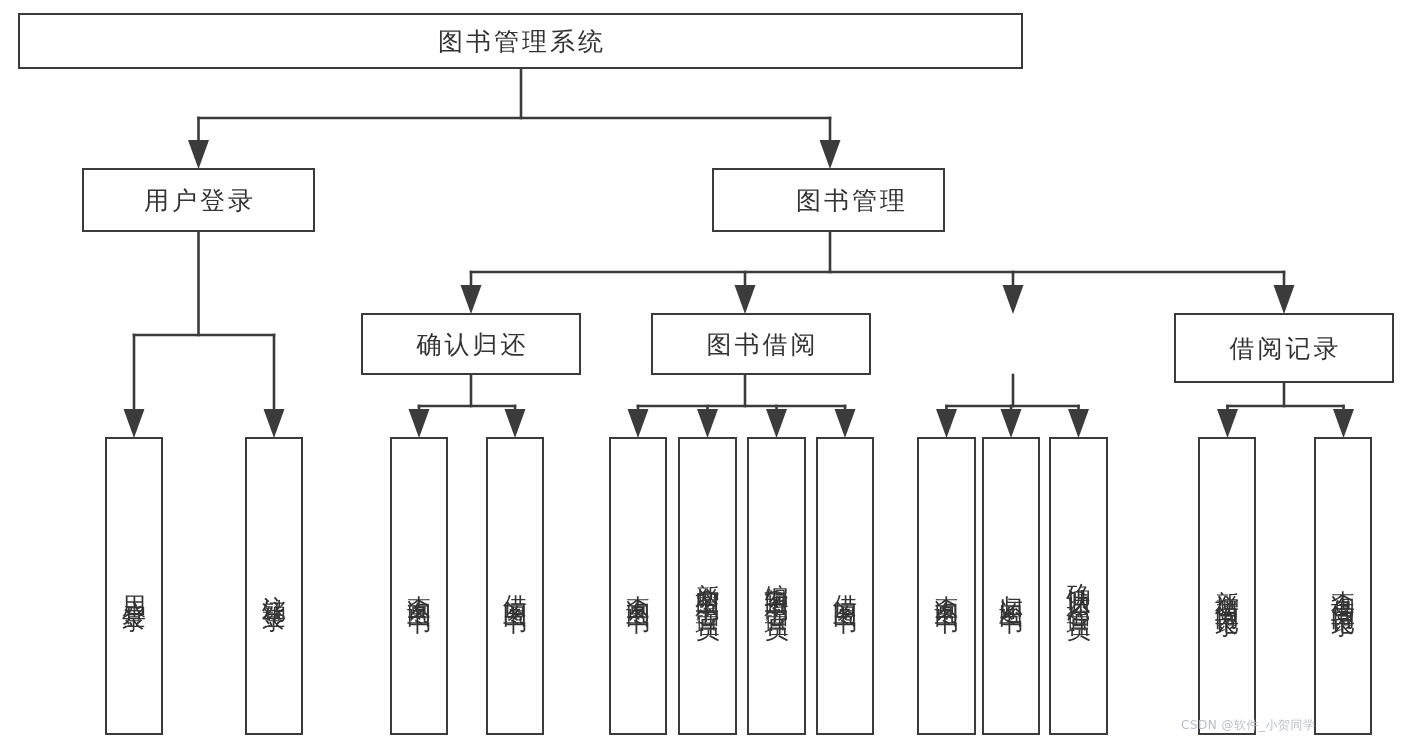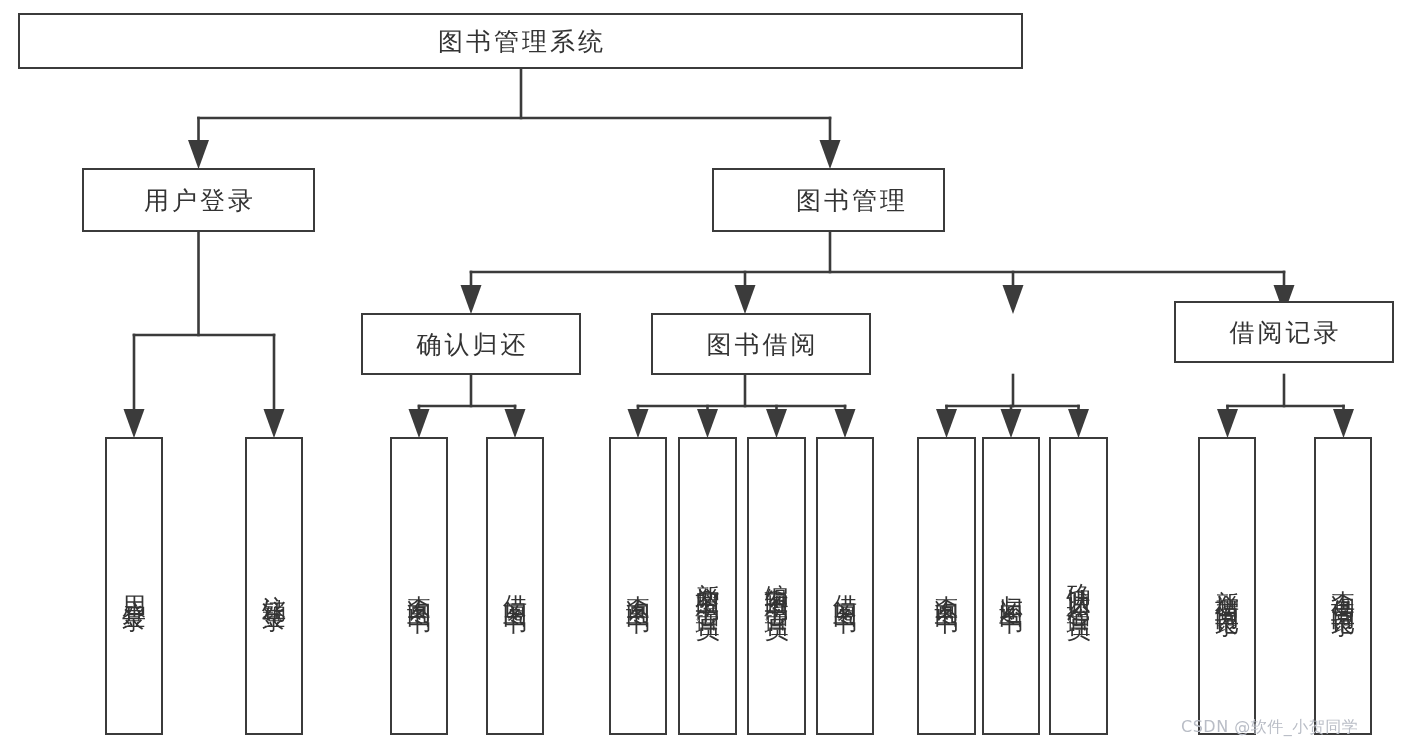--- a/index.html
+++ b/index.html
@@ -32,21 +32,21 @@
   .node-v .vtext{
     writing-mode:vertical-rl;
     line-height:1;
     font-size:24px;
     letter-spacing:5px;
     white-space:nowrap;
   }
   .watermark{
     position:absolute;
     left:1181px;top:717px;
-    font-size:16px;
+    font-size:12px;
     color:#b9bdc6;
     letter-spacing:0.5px;
     white-space:nowrap;
     z-index:5;
   }
 </style>
 </head>
 <body>
 
 <div class="stage">
@@ -134,21 +134,21 @@
   <div class="node node-h" style="left:712px;top:168px;width:233px;height:64px;padding-left:44px;">
     <span>图书管理</span>
   </div>
 
   <div class="node node-h" style="left:361px;top:313px;width:220px;height:62px;">
     <span>确认归还</span>
   </div>
   <div class="node node-h" style="left:635px;top:313px;width:220px;height:62px;margin-left:16px;">
     <span>图书借阅</span>
   </div>
-  <div class="node node-h" style="left:1174px;top:301px;width:220px;height:62px;">
+  <div class="node node-h" style="left:1174px;top:313px;width:220px;height:70px;">
     <span>借阅记录</span>
   </div>
 
   <div class="node node-v" style="left:105px;top:437px;width:58px;height:298px;">
     <span class="vtext">用户登录</span>
   </div>
   <div class="node node-v" style="left:245px;top:437px;width:58px;height:298px;">
     <span class="vtext">注销登录</span>
   </div>
 

